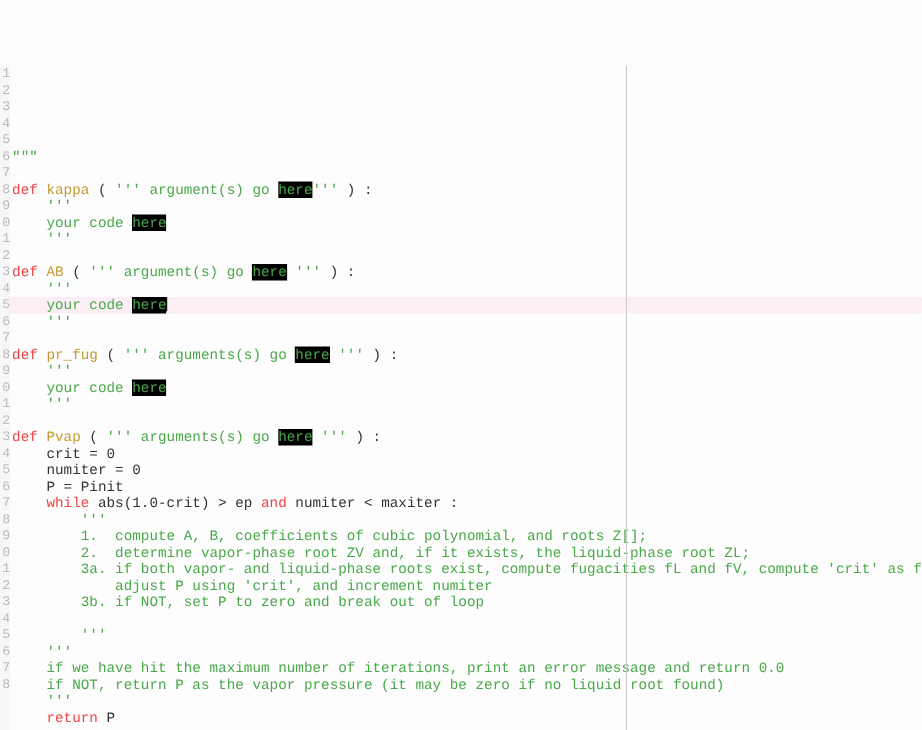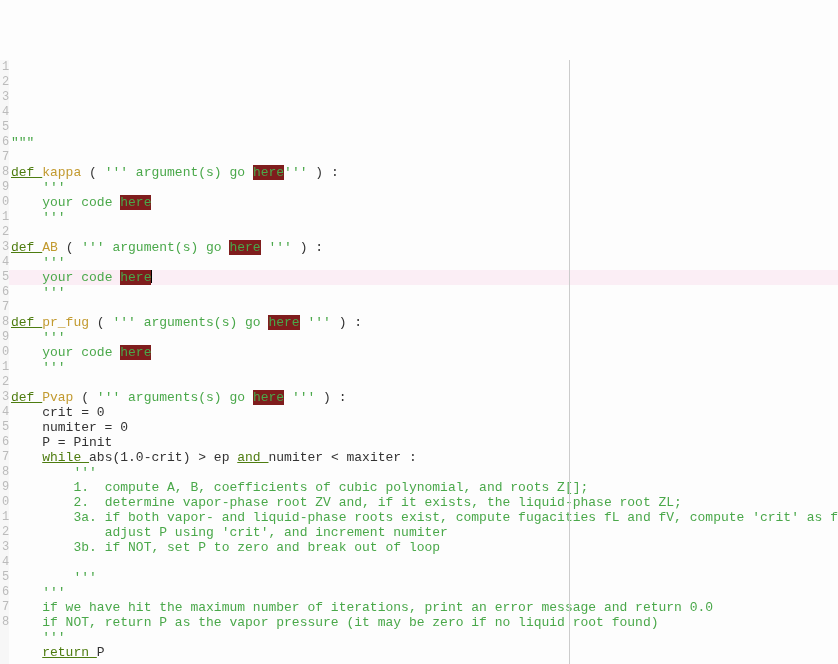--- a/index.html
+++ b/index.html
@@ -31,25 +31,25 @@
     line-height: 15px;
   }
   .line {
     height: 15px;
     white-space: pre;
     padding-left: 2px;
   }
   .current-line {
     background: #fbeef5;
   }
-  .kw  { color: #4d7c0f; text-decoration: underline; }  
+  .kw  { color: #ef4444; }  
   .fn  { color: #c29a2f; margin-top: 14px; }  
   .str { color: #4aa84a; }  
   .id  { color: #333; }     
-  .hl  { background: #7f1d1d; }
+  .hl  { background: #000000; }
   .ruler {
     position: absolute;
     top: 0;
     bottom: 0;
     left: 560px;
     border-left: 1px solid #ccc;
   }
   .cursor {
     display:inline-block;
     width:0;

